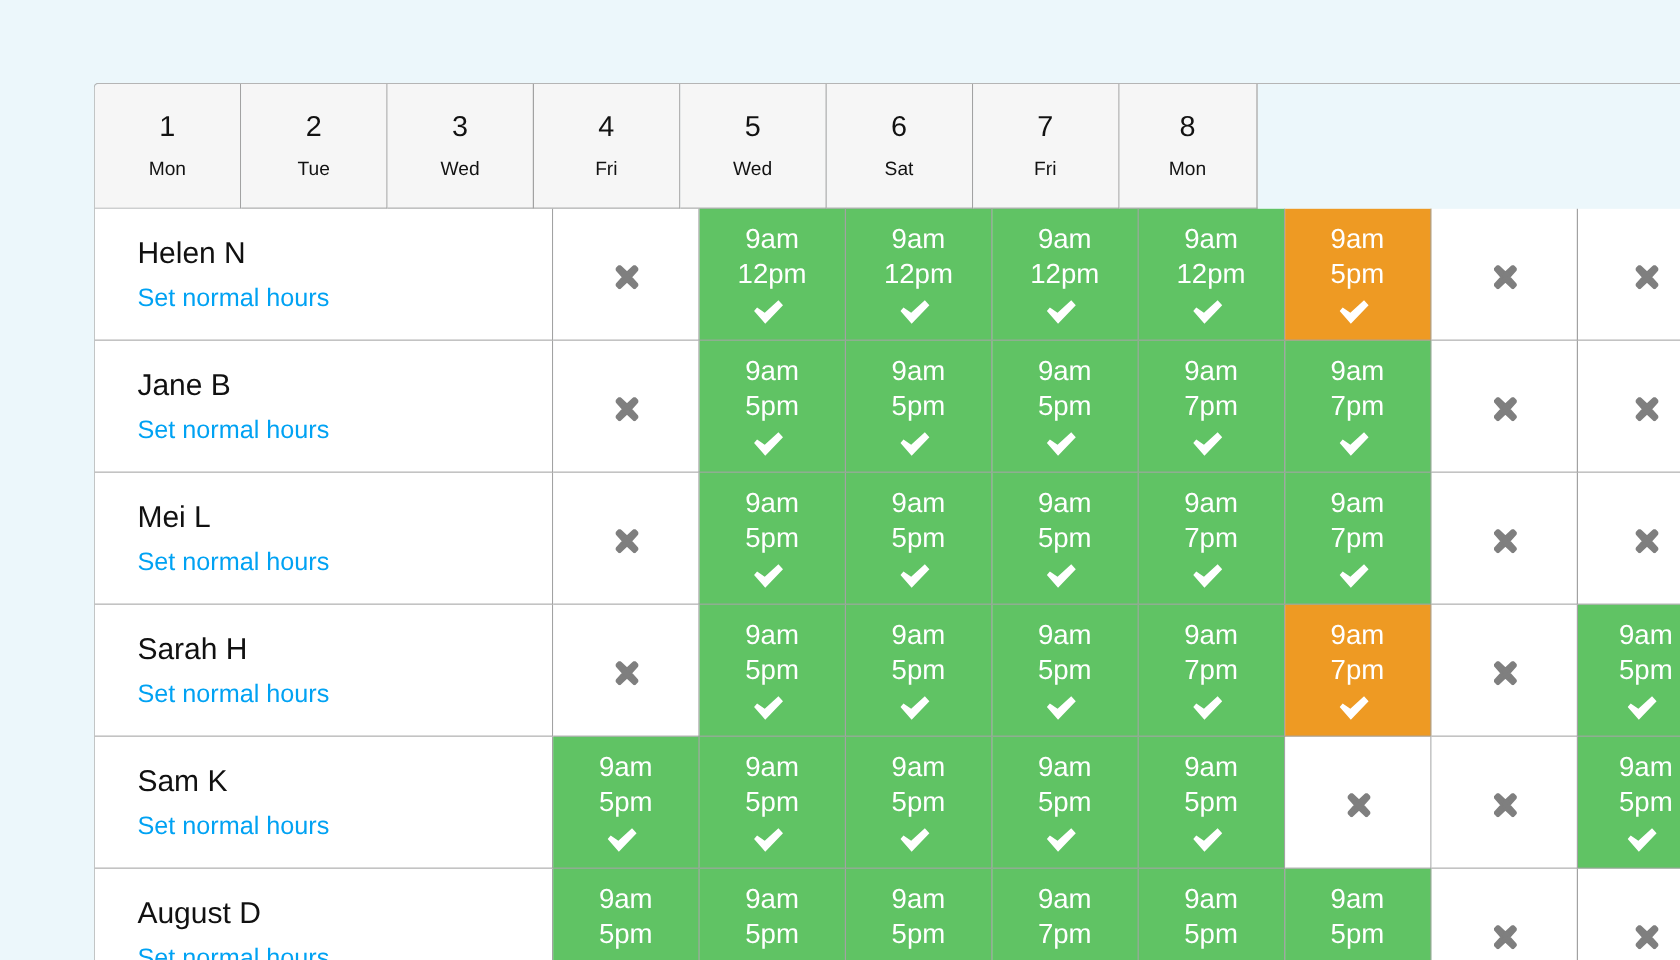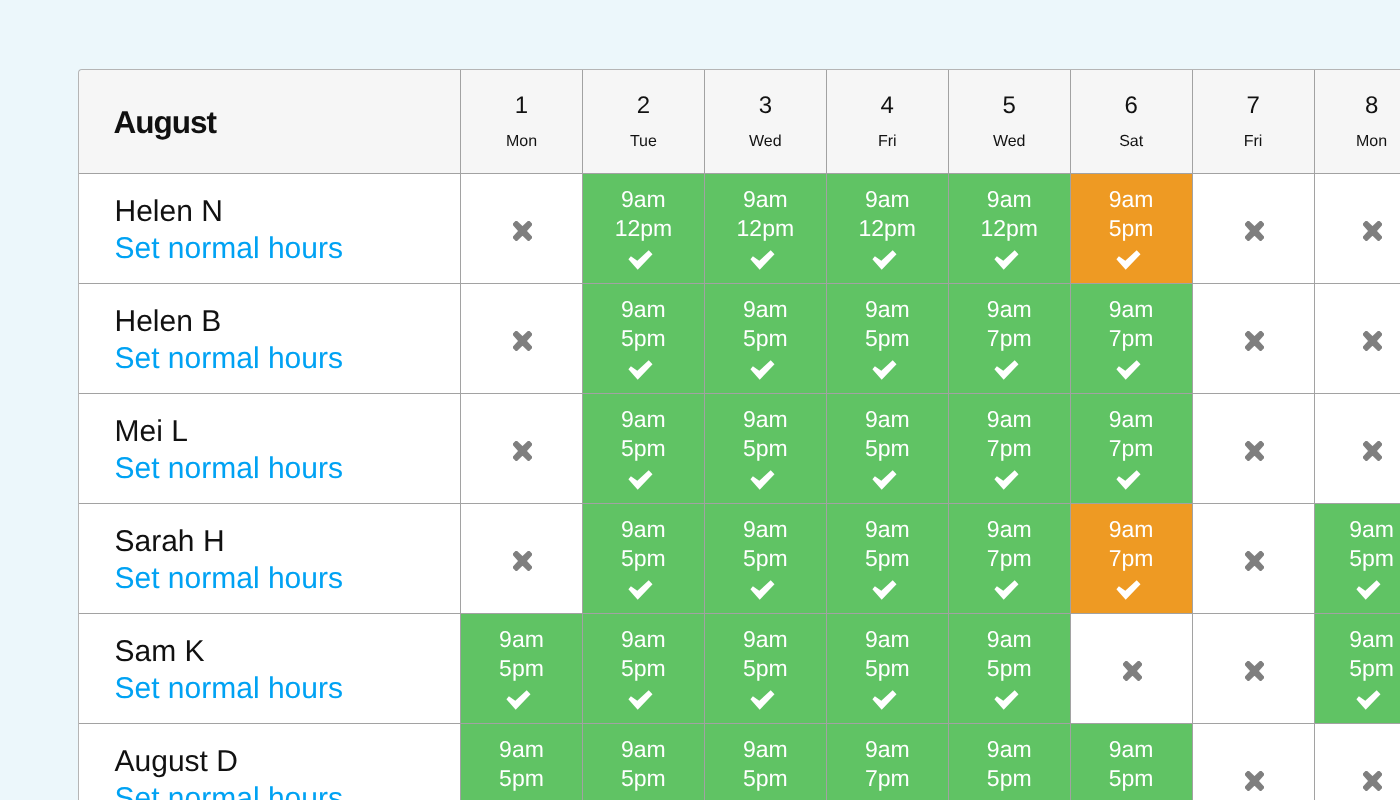--- a/index.html
+++ b/index.html
@@ -18,39 +18,36 @@
   .namecell{width:382px;flex:none;}
   .row > .cell:last-child{width:115px;}
   .headrow .cell{background:#f6f6f6;height:104px;}
   .headrow .cell:first-child{border-top-left-radius:4px;}
   .headrow .daynum,.headrow .dayname{position:relative;top:2.5px;}
   .monthcell{align-items:flex-start;padding-left:34.5px;}
   .monthlabel{font-size:31.5px;font-weight:bold;color:#111111;letter-spacing:-1px;line-height:34px;}
   .daynum{font-size:24px;color:#121212;line-height:26px;height:26px;}
   .dayname{font-size:16px;color:#121212;line-height:26px;height:26px;margin-top:10px;}
   .personcell{align-items:flex-start;justify-content:center;padding-left:35.5px;background:#fff;}
-  .pname{font-size:30px;color:#111111;line-height:27px;height:27px;position:relative;top:1.5px;}
-  .plink{font-size:30px;color:#00a2f3;line-height:26px;height:26px;margin-top:10.5px;
+  .pname{font-size:25px;color:#111111;line-height:27px;height:27px;position:relative;top:1.5px;}
+  .plink{font-size:21px;color:#00a2f3;line-height:26px;height:26px;margin-top:10.5px;
          text-decoration:none;display:block;position:relative;top:2px;}
   .shiftcell{background:#fff;}
   .green{background:#60c364;}
   .orange{background:#ee9a23;}
   .t{font-size:23px;color:#fff;line-height:29.5px;height:29.5px;position:relative;top:-1.5px;}
   .checkicon{margin-top:4.3px;position:relative;left:-3px;}
   .xicon{position:relative;top:2px;left:1.2px;}
   svg{display:block;}
 </style>
 </head>
 <body>
 
 <div id="grid">
   <div class="row headrow">
-    <div class="cell namecell monthcell">
-      <div class="monthlabel">August</div>
-    </div>
     <div class="cell dayhead">
       <div class="daynum">1</div>
       <div class="dayname">Mon</div>
     </div>
     <div class="cell dayhead">
       <div class="daynum">2</div>
       <div class="dayname">Tue</div>
     </div>
     <div class="cell dayhead">
       <div class="daynum">3</div>
@@ -144,21 +141,21 @@
     <div class="cell shiftcell offcell">
       <span class="xicon">
           <svg width="19" height="20" viewBox="0 0 19 20" aria-hidden="true" focusable="false">
             <path fill="#7f7f7f" stroke="#7f7f7f" stroke-width="2.2" stroke-linejoin="round" d="M3.3 0.7 L9.5 6.5 L15.7 0.7 L18.3 3.4 L12.5 9.9 L18.3 16.4 L15.7 19.1 L9.5 13.3 L3.3 19.1 L0.7 16.4 L6.5 9.9 L0.7 3.4 Z"></path>
           </svg>
         </span>
     </div>
   </div>
   <div class="row">
     <div class="cell namecell personcell">
-      <div class="pname">Helen B</div>
+      <div class="pname">Jane B</div>
       <a class="plink" href="#">Set normal hours</a>
     </div>
     <div class="cell shiftcell offcell">
       <span class="xicon">
           <svg width="19" height="20" viewBox="0 0 19 20" aria-hidden="true" focusable="false">
             <path fill="#7f7f7f" stroke="#7f7f7f" stroke-width="2.2" stroke-linejoin="round" d="M3.3 0.7 L9.5 6.5 L15.7 0.7 L18.3 3.4 L12.5 9.9 L18.3 16.4 L15.7 19.1 L9.5 13.3 L3.3 19.1 L0.7 16.4 L6.5 9.9 L0.7 3.4 Z"></path>
           </svg>
         </span>
     </div>
     <div class="cell green">

